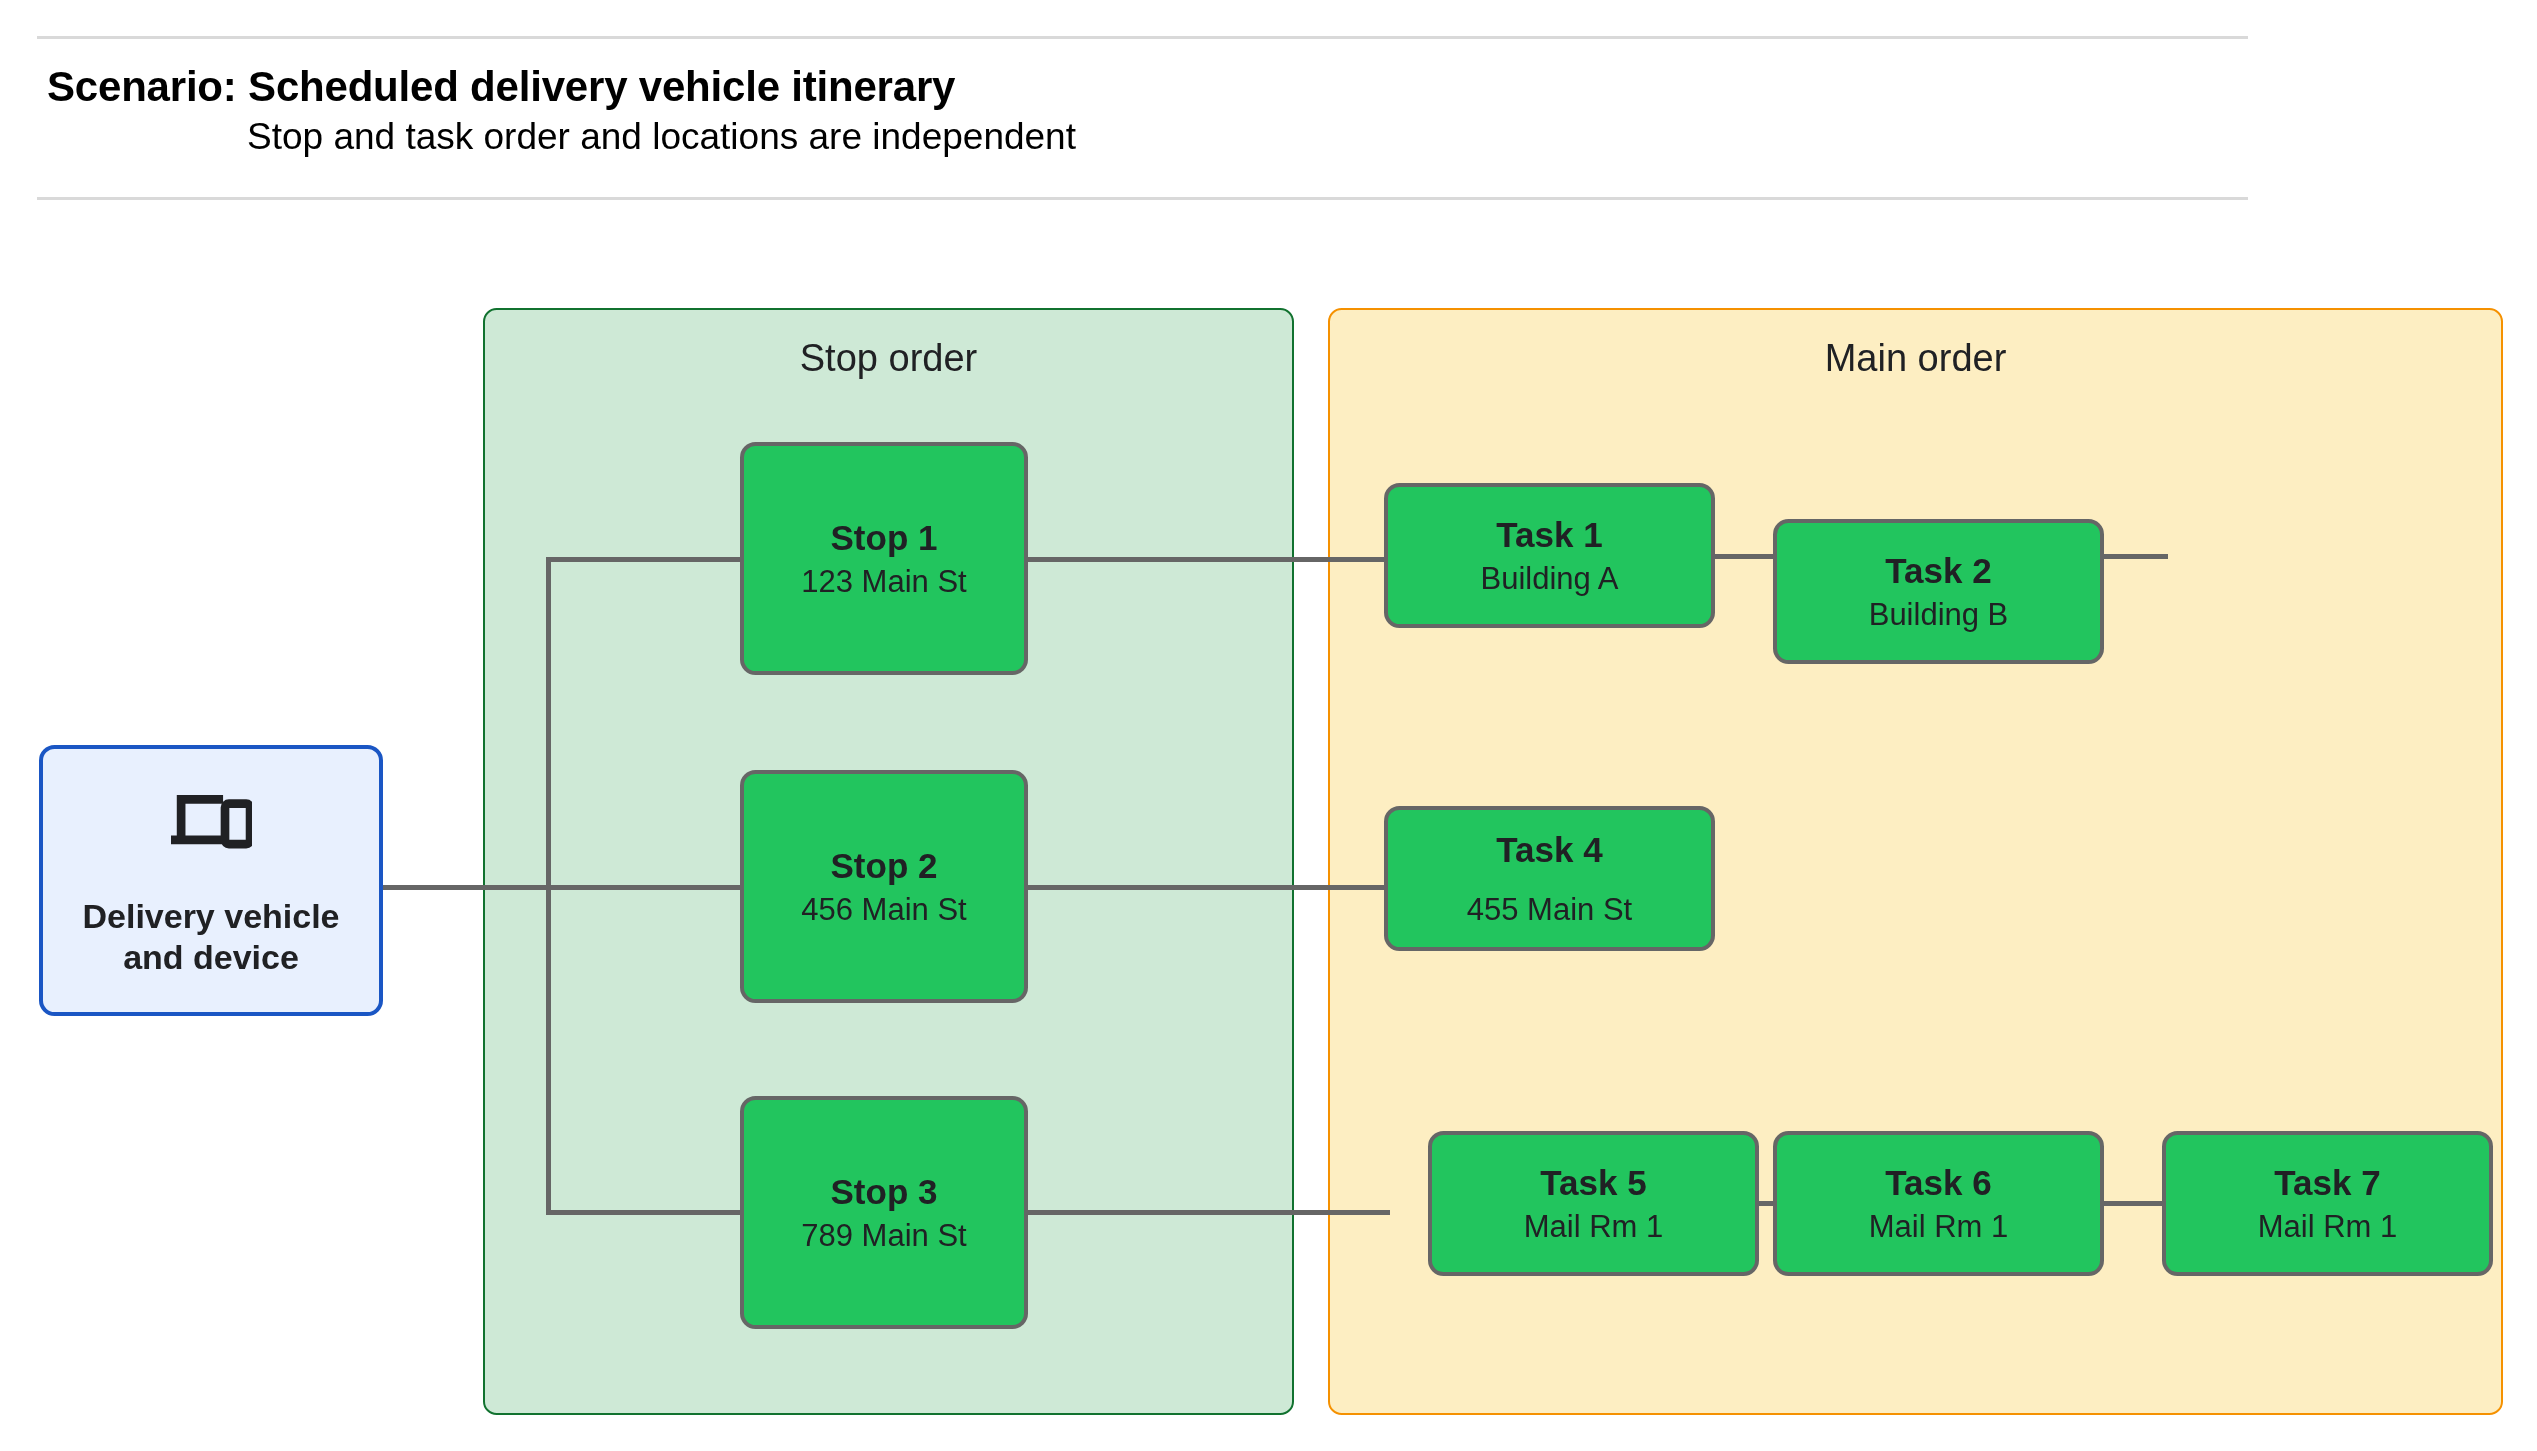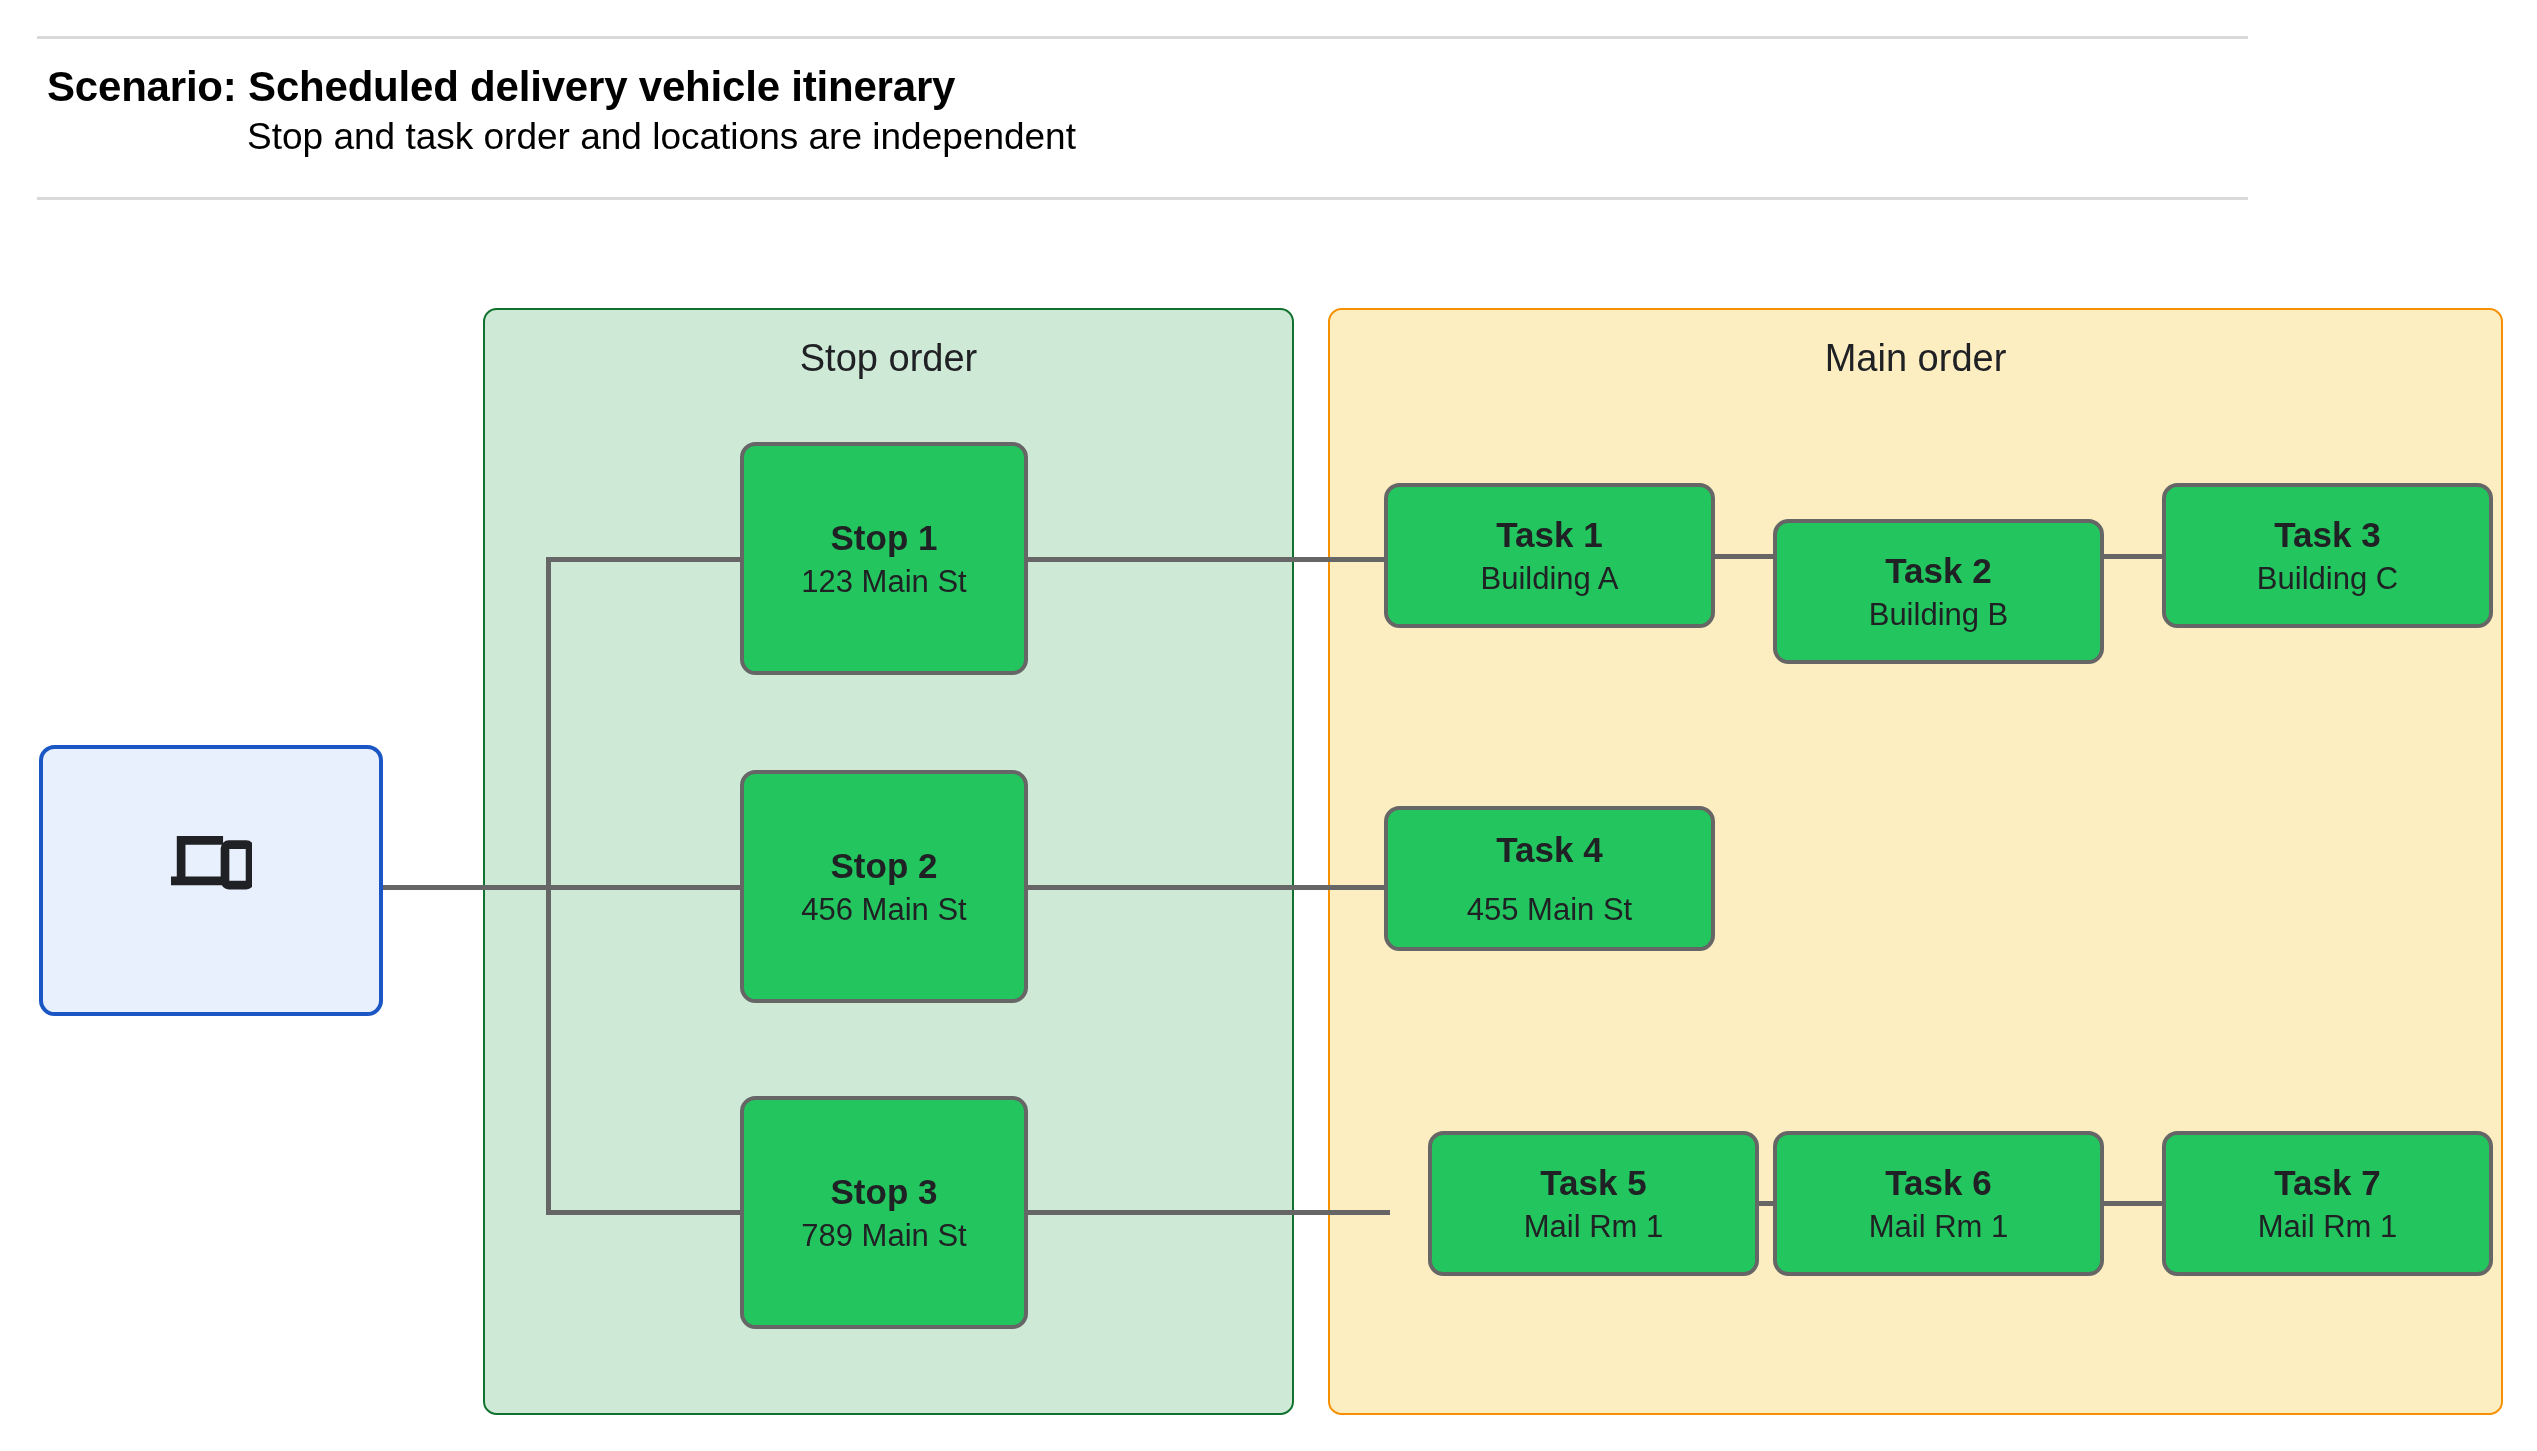--- a/index.html
+++ b/index.html
@@ -204,20 +204,22 @@
   <div class="conn conn-h" style="left:1675px; top:1201px; width:104px;"></div>
   <div class="conn conn-h" style="left:2064px; top:1201px; width:104px;"></div>
 
   <div id="vehicle-node">
     <span id="vehicle-icon">
       <svg width="81" height="60" viewBox="0 0 84 62" xmlns="http://www.w3.org/2000/svg">
         <path d="M6 4 h48 v9 H15 v33 h39 v9 H0 v-9 h6 z" fill="#202124"></path>
         <rect x="56" y="13" width="26" height="42" rx="4" fill="none" stroke="#202124" stroke-width="9"></rect>
       </svg>
     </span>
+    <span id="vehicle-label">Delivery vehicle
+and device</span>
   </div>
 
   <div class="node stop-node" id="stop-1">
     <span class="node-title">Stop 1</span>
     <span class="node-sub">123 Main St</span>
   </div>
   <div class="node stop-node" id="stop-2">
     <span class="node-title">Stop 2</span>
     <span class="node-sub">456 Main St</span>
   </div>
@@ -227,24 +229,20 @@
   </div>
 
   <div class="node task-node" id="task-1">
     <span class="node-title">Task 1</span>
     <span class="node-sub">Building A</span>
   </div>
   <div class="node task-node" id="task-2">
     <span class="node-title">Task 2</span>
     <span class="node-sub">Building B</span>
   </div>
-  <div class="node task-node" id="task-3">
-    <span class="node-title">Task 3</span>
-    <span class="node-sub">Building C</span>
-  </div>
   <div class="node task-node" id="task-4">
     <span class="node-title">Task 4</span>
     <span class="node-sub">455 Main St</span>
   </div>
   <div class="node task-node" id="task-5">
     <span class="node-title">Task 5</span>
     <span class="node-sub">Mail Rm 1</span>
   </div>
   <div class="node task-node" id="task-6">
     <span class="node-title">Task 6</span>

